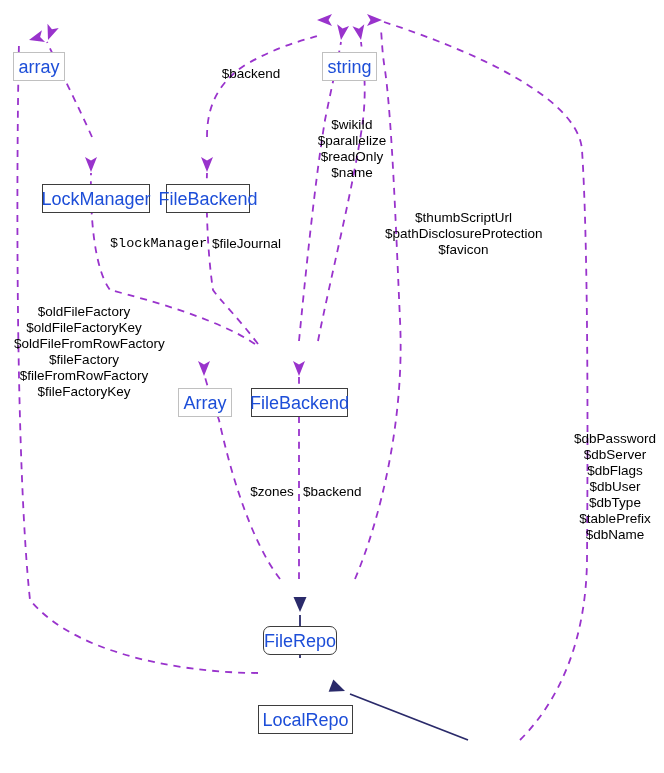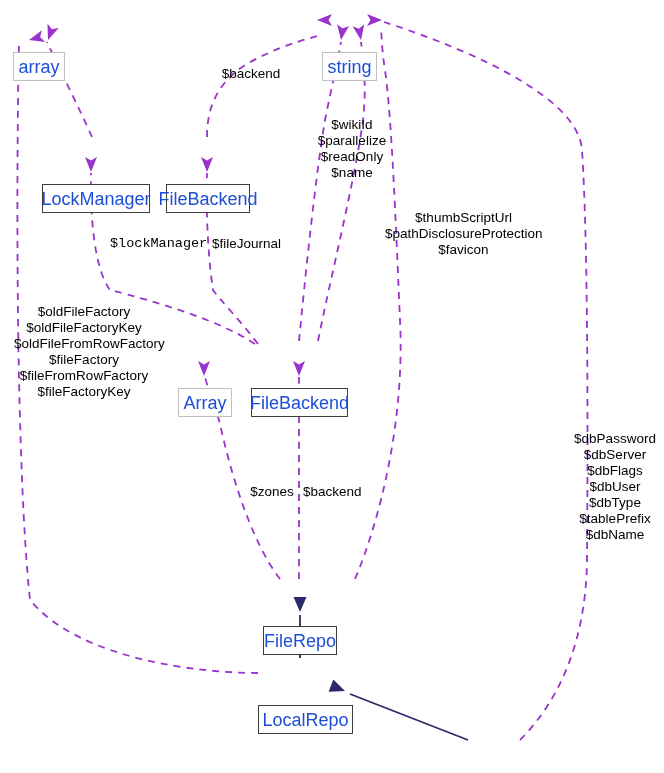--- a/index.html
+++ b/index.html
@@ -124,21 +124,21 @@
     </div>
     <div class="node cls" style="left: 166px; top: 137px; width: 84px; height: 29px;">
       <span>FileBackend</span>
     </div>
     <div class="node ext" style="left: 178px; top: 341px; width: 54px; height: 29px;">
       <span>Array</span>
     </div>
     <div class="node cls" style="left: 251px; top: 341px; width: 97px; height: 29px;">
       <span>FileBackend</span>
     </div>
-    <div class="node cls" style="left: 263px; top: 579px; width: 74px; height: 29px;">
+    <div class="node cls" style="left: 263px; top: 579px; width: 74px; height: 29px; border-radius: 7px;">
       <span>FileRepo</span>
     </div>
     <div class="node cls" style="left: 258px; top: 658px; width: 95px; height: 29px;">
       <span>LocalRepo</span>
     </div>
     <div class="node focus" style="left: 439px; top: 740px; width: 118px; height: 29px; background: rgb(192, 192, 192); justify-content: flex-end;">
       <span>ForeignDBRepo</span>
     </div>
     <div class="edge-label" style="left: 221px; top: 66px; width: 60px;">
       <span>$backend</span>

